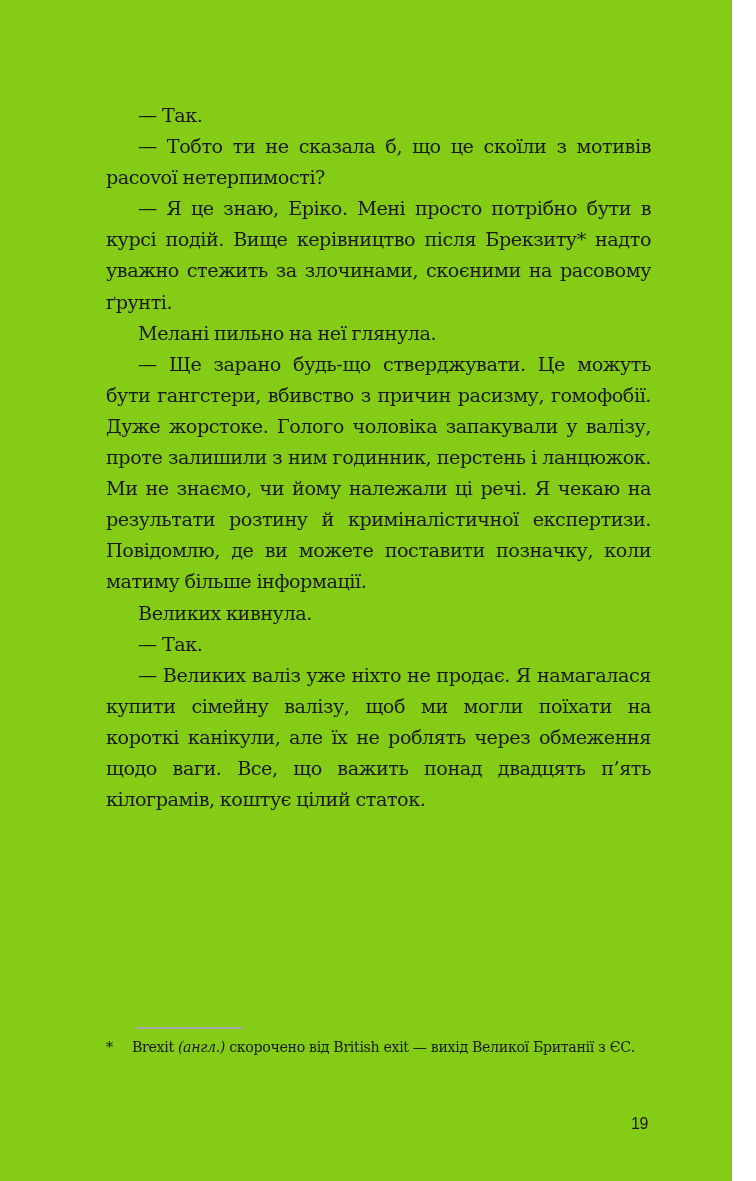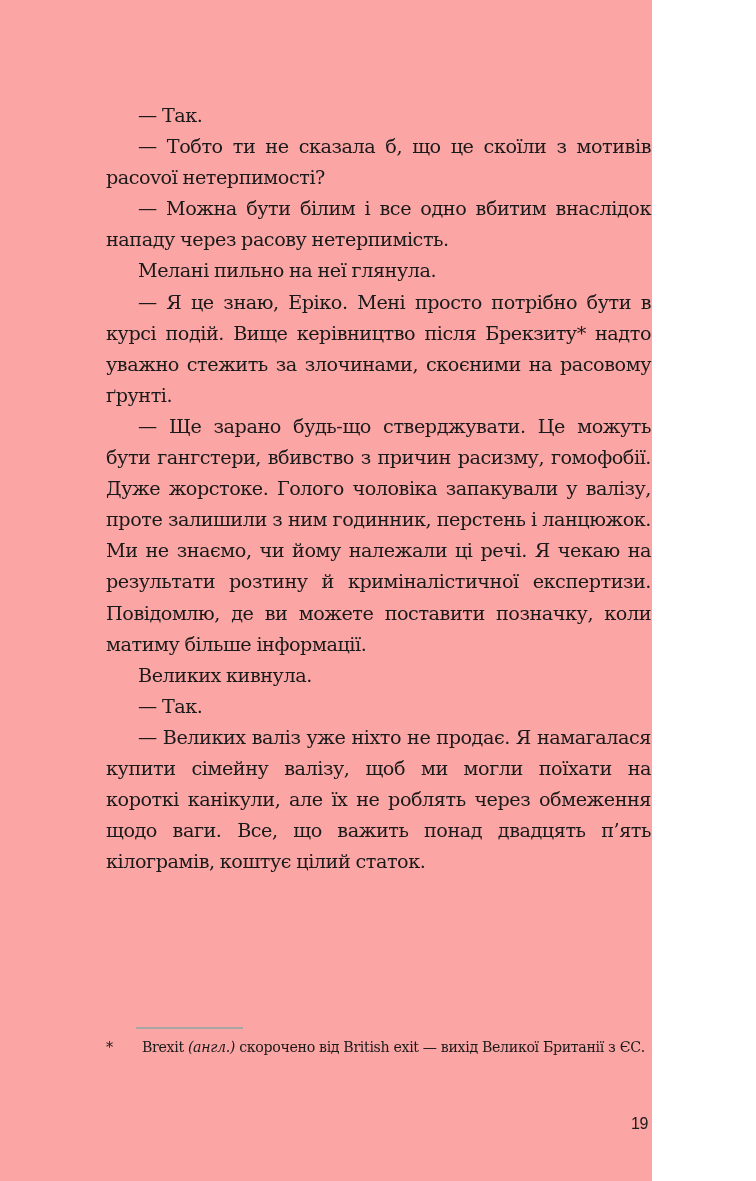--- a/index.html
+++ b/index.html
@@ -1,18 +1,18 @@
 <!DOCTYPE html>
 <html><head>
 <meta charset="utf-8">
 <style>
   html, body { margin: 0; padding: 0; background: #ffffff; }
   body { width: 756px; height: 1181px; position: relative; overflow: hidden; }
   .page {
-    position: absolute; left: 0; top: 0; width: 652px; height: 1181px; background: #fca5a5;
+    position: absolute; left: 0; top: 0; width: 732px; height: 1181px; background: #84cc16;
   }
   .body-text {
     position: absolute; left: 106px; top: 100px; width: 545px;
     font-family: "DejaVu Serif", serif;
     font-size: 19.2px;
     line-height: 31.1px;
     color: #1a1a1a;
     letter-spacing: -0.45px;
     word-spacing: -0.5px;
   }
@@ -24,38 +24,37 @@
     position: absolute; left: 136px; top: 1027px; width: 107px; height: 0;
     border-top: 2px solid #a6a6a6;
   }
   .footnote {
     position: absolute; left: 106px; top: 1036px; width: 545px;
     font-family: "DejaVu Serif", serif;
     font-size: 14.2px; line-height: 23px; color: #1a1a1a;
     letter-spacing: -0.35px;
   }
   .fn-mark { position: absolute; left: 0; top: 0; width: 30px; }
-  .fn-text { margin-left: 36px; display: block; }
+  .fn-text { margin-left: 26px; display: block; }
   .fn-text i { font-style: italic; }
   .page-number {
     position: absolute; left: 631px; top: 1115px;
     font-family: Liberation Sans, sans-serif;
     font-size: 16px; color: #1a1a1a; letter-spacing: -0.5px;
   }
 </style>
 </head>
 <body>
 
 <div class="page">
   <div class="body-text">
     <p class="para">— Так.</p>
     <p class="para">— Тобто ти не сказала б, що це скоїли з мотивів расо­vої нетерпимості?</p>
-    <p class="para">— Можна бути білим і все одно вбитим внаслідок нападу через расову нетерпимість.</p>
+    <p class="para">— Я це знаю, Еріко. Мені просто потрібно бути в курсі подій. Вище керівництво після Брекзиту* надто уважно стежить за злочинами, скоєними на расовому ґрунті.</p>
     <p class="para">Мелані пильно на неї глянула.</p>
-    <p class="para">— Я це знаю, Еріко. Мені просто потрібно бути в курсі подій. Вище керівництво після Брекзиту* надто уважно стежить за злочинами, скоєними на расовому ґрунті.</p>
     <p class="para">— Ще зарано будь-що стверджувати. Це можуть бути гангстери, вбивство з причин расизму, гомофобії. Дуже жорстоке. Голого чоловіка запакували у валізу, проте залишили з ним годинник, перстень і ланцюжок. Ми не знаємо, чи йому належали ці речі. Я чекаю на результати розтину й криміналістичної експертизи. Повідомлю, де ви можете поставити позначку, коли матиму більше інформації.</p>
     <p class="para">Великих кивнула.</p>
     <p class="para">— Так.</p>
     <p class="para">— Великих валіз уже ніхто не продає. Я намагалася купити сімейну валізу, щоб ми могли поїхати на короткі канікули, але їх не роблять через обмеження щодо ваги. Все, що важить понад двадцять п’ять кілограмів, коштує цілий статок.</p>
   </div>
 
   <div class="footnote-rule"></div>
 
   <div class="footnote">
     <span class="fn-mark">*</span>

